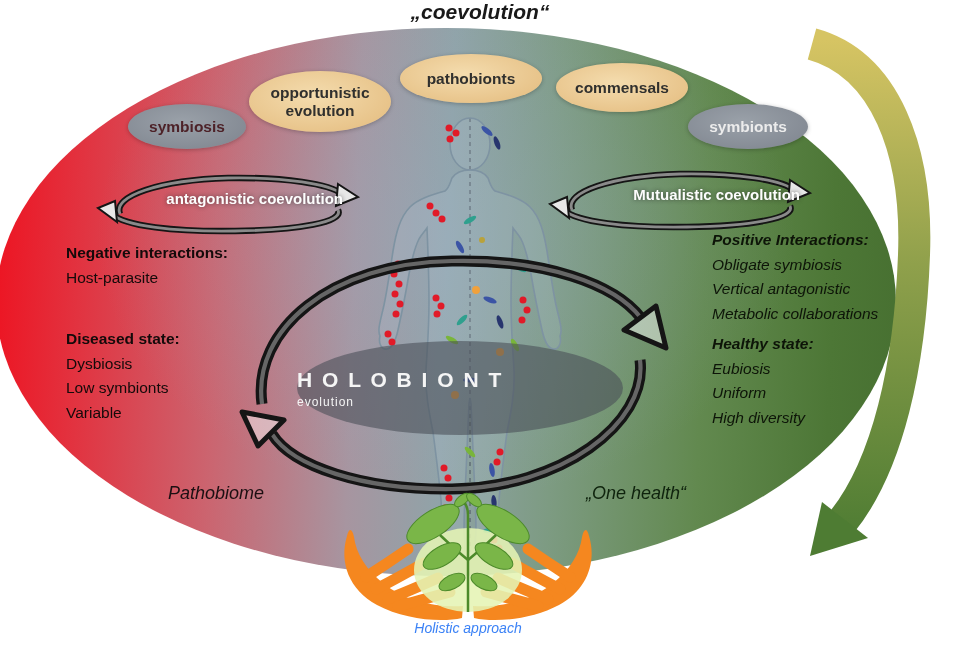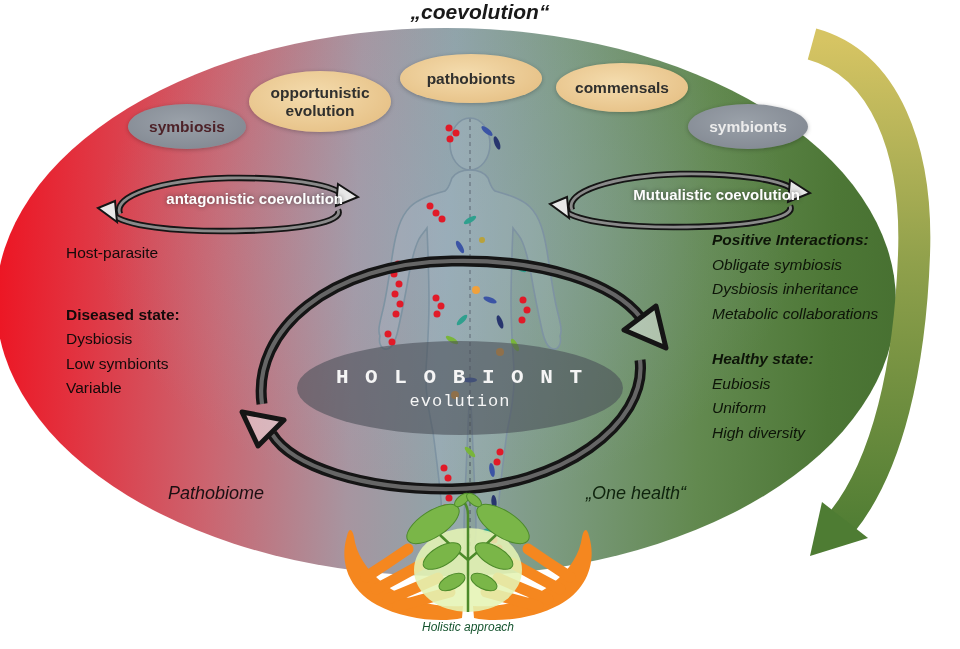--- a/index.html
+++ b/index.html
@@ -38,33 +38,33 @@
   .coevo-label { position:absolute; width:230px; text-align:right; font-weight:bold;
     font-size:15px; color:#fdfdfd; text-shadow:0 0 4px rgba(40,40,40,0.65); }
   .coevo-left  { left:113px; top:190px; }
   .coevo-right { left:570px; top:186px; }
 
   .panel { position:absolute; font-size:15.5px; line-height:24.5px; color:#140a0a; }
   .panel .h { font-weight:bold; }
   .panel-left  { left:66px;  top:241px; }
   .panel-right { left:712px; top:228px; color:#0d1408;font-style:italic; }
   .gap-l { margin-top:37px; }
-  .gap-r { margin-top:21px; }
+  .gap-r { margin-top:6px; }
 
   .center-ellipse { position:absolute; left:297px; top:341px; width:326px; height:94px;
     border-radius:50%; background:rgba(72,78,86,0.58);
-    display:flex; flex-direction:column; align-items:center; justify-content:center;
-    color:#f5f5f5;font-family:Liberation Mono, monospace; }
+    display:flex; flex-direction:column; justify-content:center;
+    color:#f5f5f5; }
   .center-ellipse .l1 { font-size:21px; font-weight:bold; letter-spacing:2px; }
-  .center-ellipse .l2 { font-size:17px; letter-spacing:1px; margin-top:3px; }
+  .center-ellipse .l2 { font-size:12px; letter-spacing:1px; margin-top:3px; }
 
   .lbl-pathobiome { left:168px; top:483px; font-size:18px; color:#1c0f12; font-weight:500;text-align:right; }
   .lbl-onehealth  { left:586px; top:483px; font-size:18px; color:#0f230d; font-weight:500; }
   .lbl-holistic   { left:340px; top:620px; width:256px; text-align:center;
-    font-size:12px; color:#14532d; font-weight:500; }
+    font-size:14px; color:#3b82f6; font-weight:500; }
 </style>
 </head>
 <body>
 
 <div class="stage">
 
   <div class="ellipse-bg"></div>
 
   <svg class="layer" viewBox="0 0 960 649">
     <defs>
@@ -238,31 +238,32 @@
   <div class="bubble gray b-pathogens">symbiosis</div>
   <div class="bubble tan b-opportunistic">opportunistic evolution</div>
   <div class="bubble tan b-pathobionts">pathobionts</div>
   <div class="bubble tan b-commensals">commensals</div>
   <div class="bubble gray b-symbionts">symbionts</div>
 
   <div class="coevo-label coevo-left">antagonistic coevolution</div>
   <div class="coevo-label coevo-right">Mutualistic coevolution</div>
 
   <div class="panel panel-left">
+    <div class="h">Negative interactions:</div>
     <div>Host-parasite</div>
     <div class="h gap-l">Diseased state:</div>
     <div>Dysbiosis</div>
     <div>Low symbionts</div>
     <div>Variable</div>
   </div>
 
   <div class="panel panel-right">
     <div class="h">Positive Interactions:</div>
     <div>Obligate symbiosis</div>
-    <div>Dysbiosis inheritance</div>
+    <div>Vertical antagonistic</div>
     <div>Metabolic collaborations</div>
     <div class="h gap-r">Healthy state:</div>
     <div>Eubiosis</div>
     <div>Uniform</div>
     <div>High diversity</div>
   </div>
 
   <div class="txt italic lbl-pathobiome">Pathobiome</div>
   <div class="txt italic lbl-onehealth">„One health“</div>
   <div class="txt italic lbl-holistic">Holistic approach</div>

